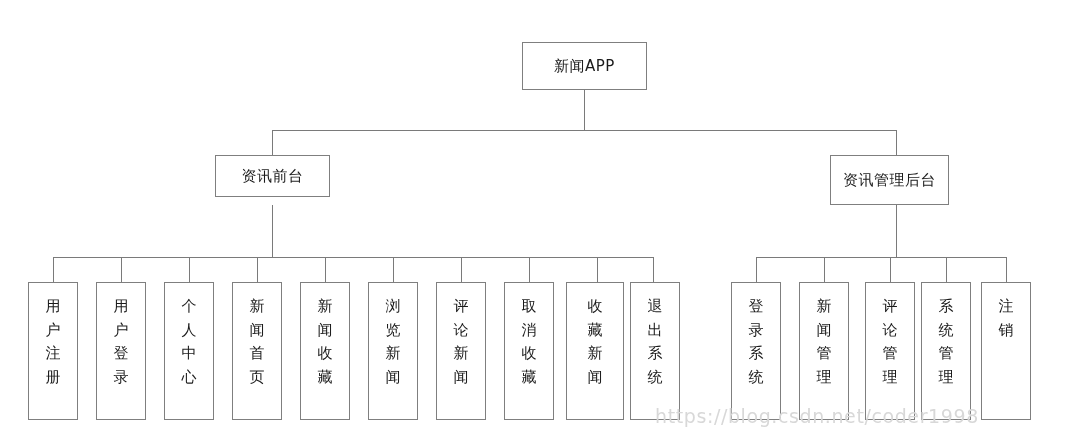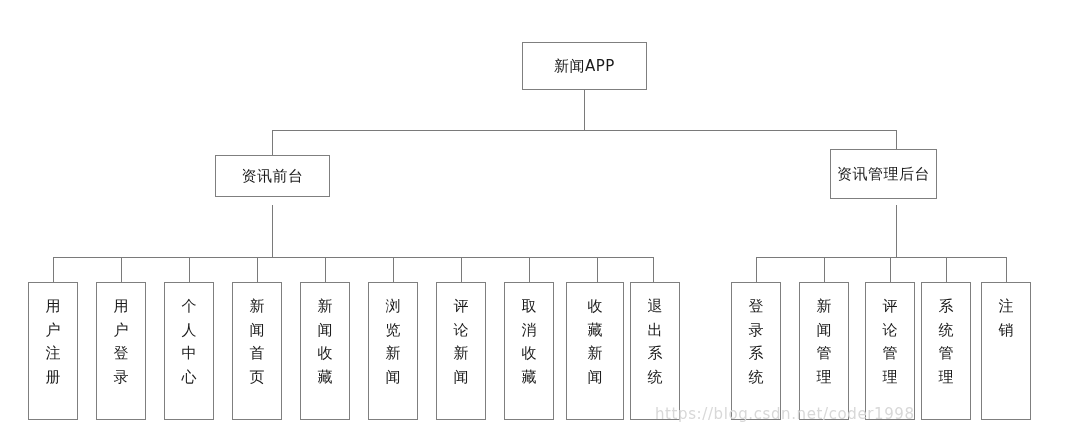--- a/index.html
+++ b/index.html
@@ -53,21 +53,21 @@
     width: 100%;
     text-align: center;
     white-space: pre-line;
     letter-spacing: 0;
   }
 
   
   .watermark {
     position: absolute;
     color: #d8d8d8;
-    font-size: 15px;
+    font-size: 19px;
     letter-spacing: 0.6px;
     white-space: nowrap;
     pointer-events: none;
     user-select: none;
     font-family: "DejaVu Sans", "Liberation Sans", sans-serif;
   }
 </style>
 </head>
 <body>
 
@@ -100,21 +100,21 @@
   <div class="line v" style="left:756px; top:257px; height:25px;"></div>
   <div class="line v" style="left:824px; top:257px; height:25px;"></div>
   <div class="line v" style="left:890px; top:257px; height:25px;"></div>
   <div class="line v" style="left:946px; top:257px; height:25px;"></div>
   <div class="line v" style="left:1006px; top:257px; height:25px;"></div>
 
   <div class="node root" style="left:522px; top:42px; width:125px; height:48px;">新闻APP</div>
 
   <div class="node mid" style="left:215px; top:155px; width:115px; height:42px;">资讯前台</div>
 
-  <div class="node mid" style="left:830px; top:149px; width:107px; height:50px;">资讯管理后台</div>
+  <div class="node mid" style="left:830px; top:155px; width:119px; height:50px;">资讯管理后台</div>
 
   <div class="node leaf" style="left:28px; top:282px; width:50px; height:138px;">
     <span class="vtext">用
 户
 注
 册</span>
   </div>
   <div class="node leaf" style="left:96px; top:282px; width:50px; height:138px;">
     <span class="vtext">用
 户

